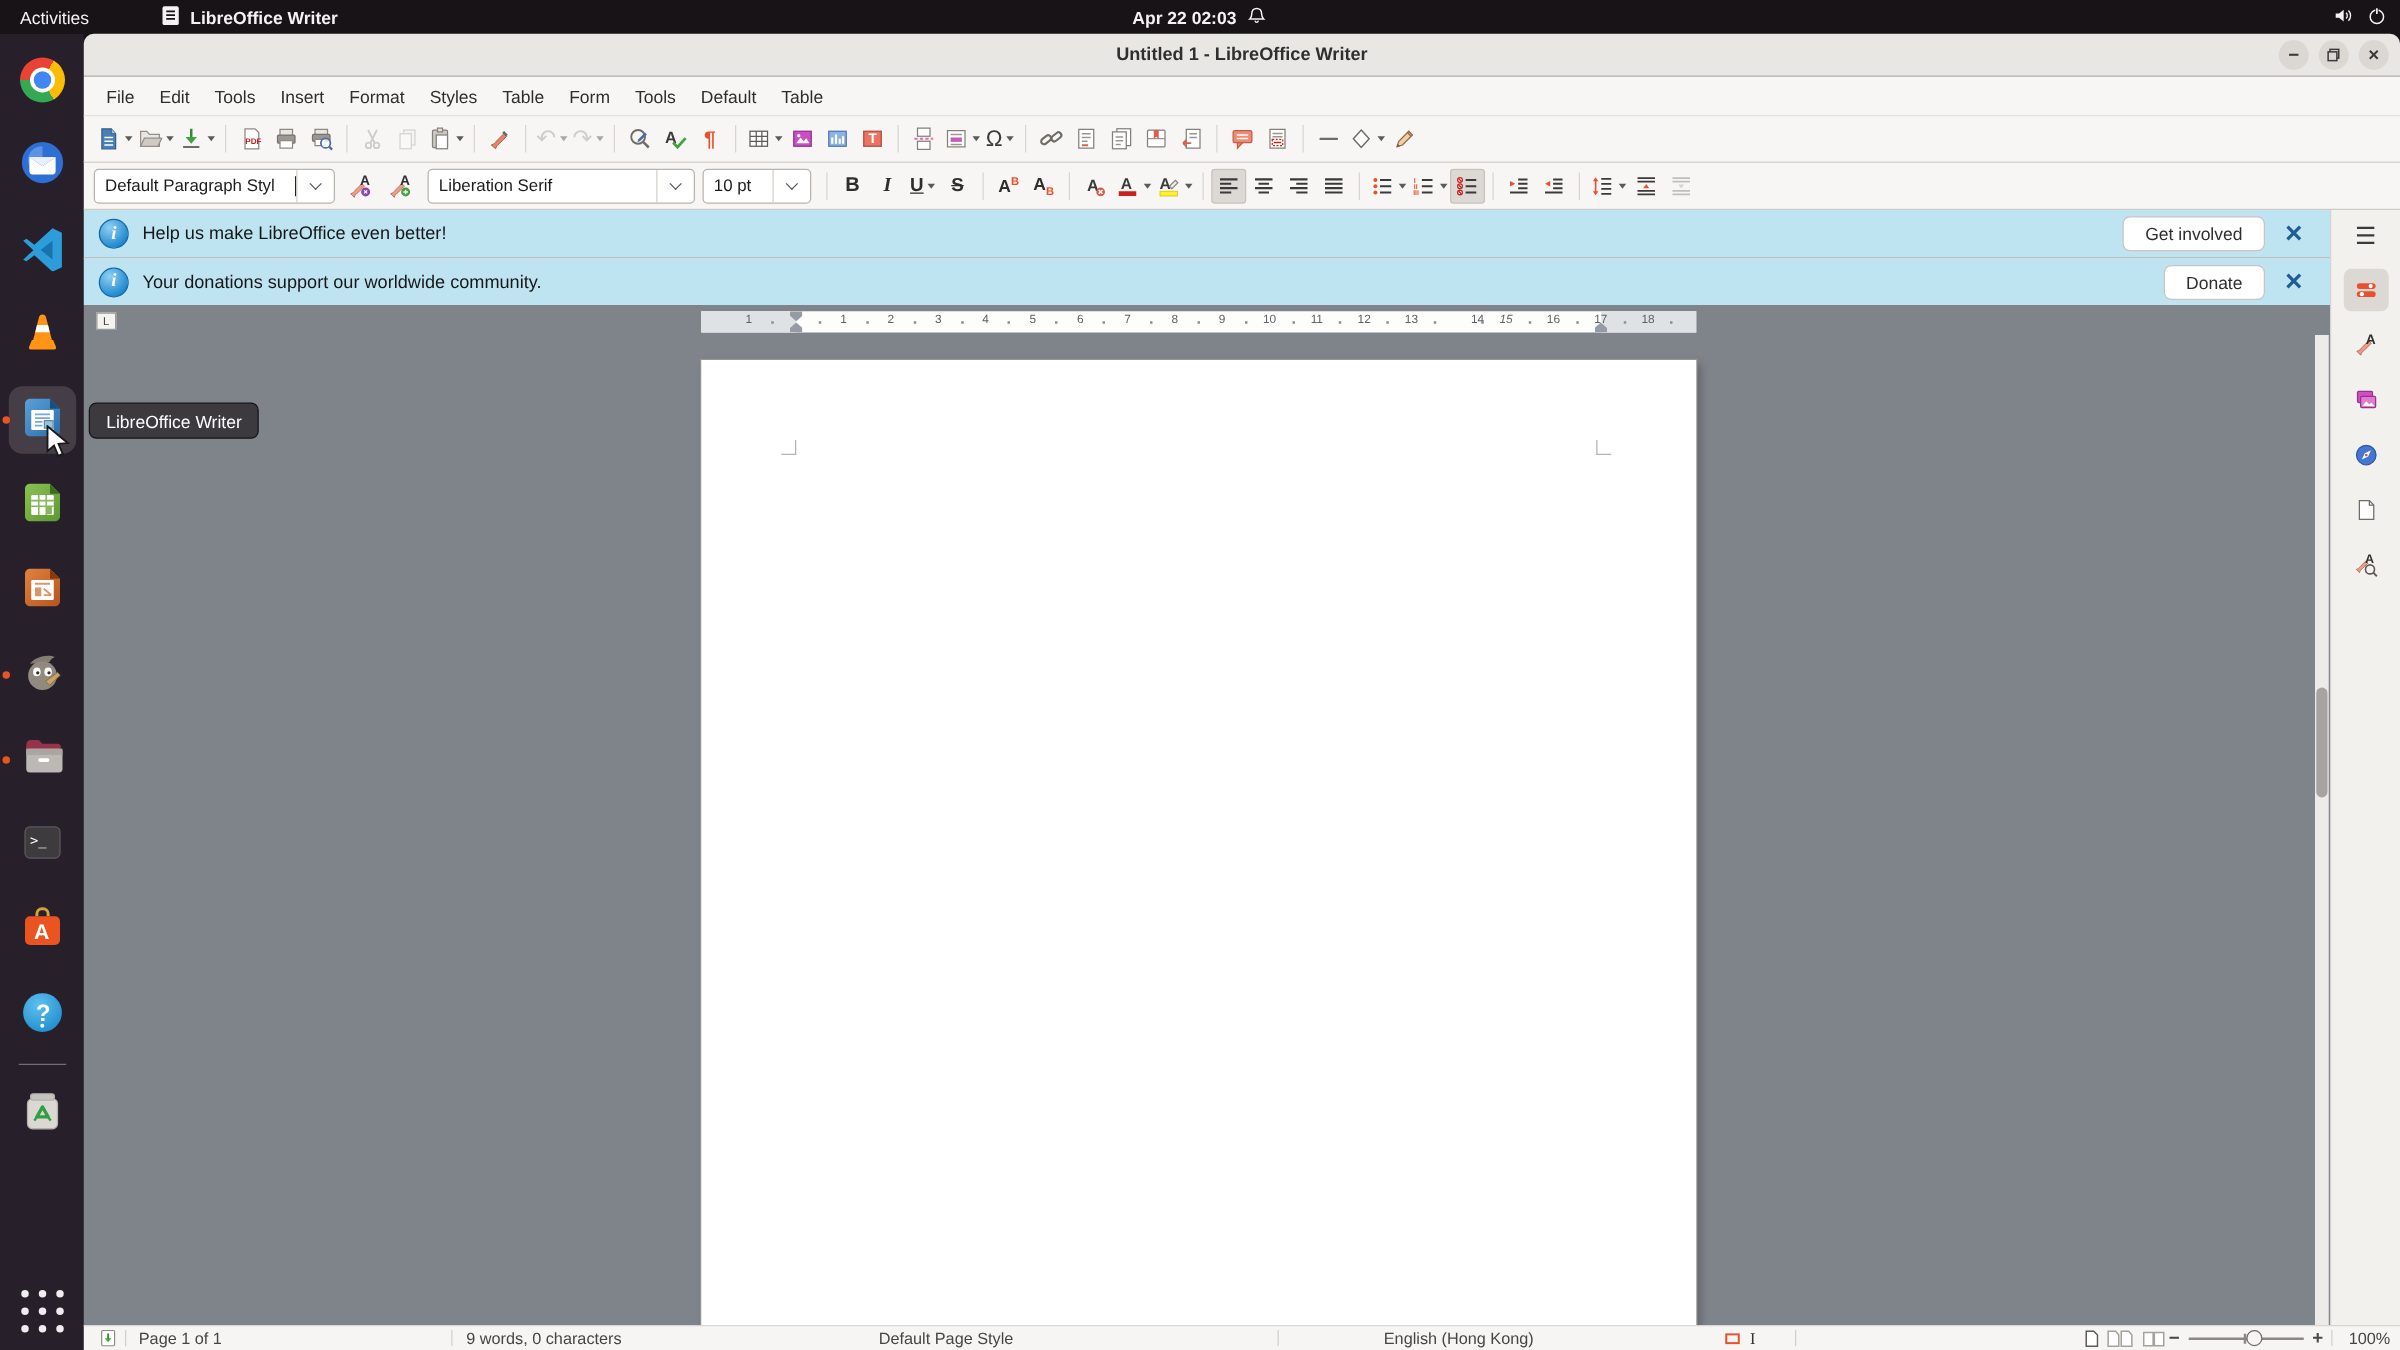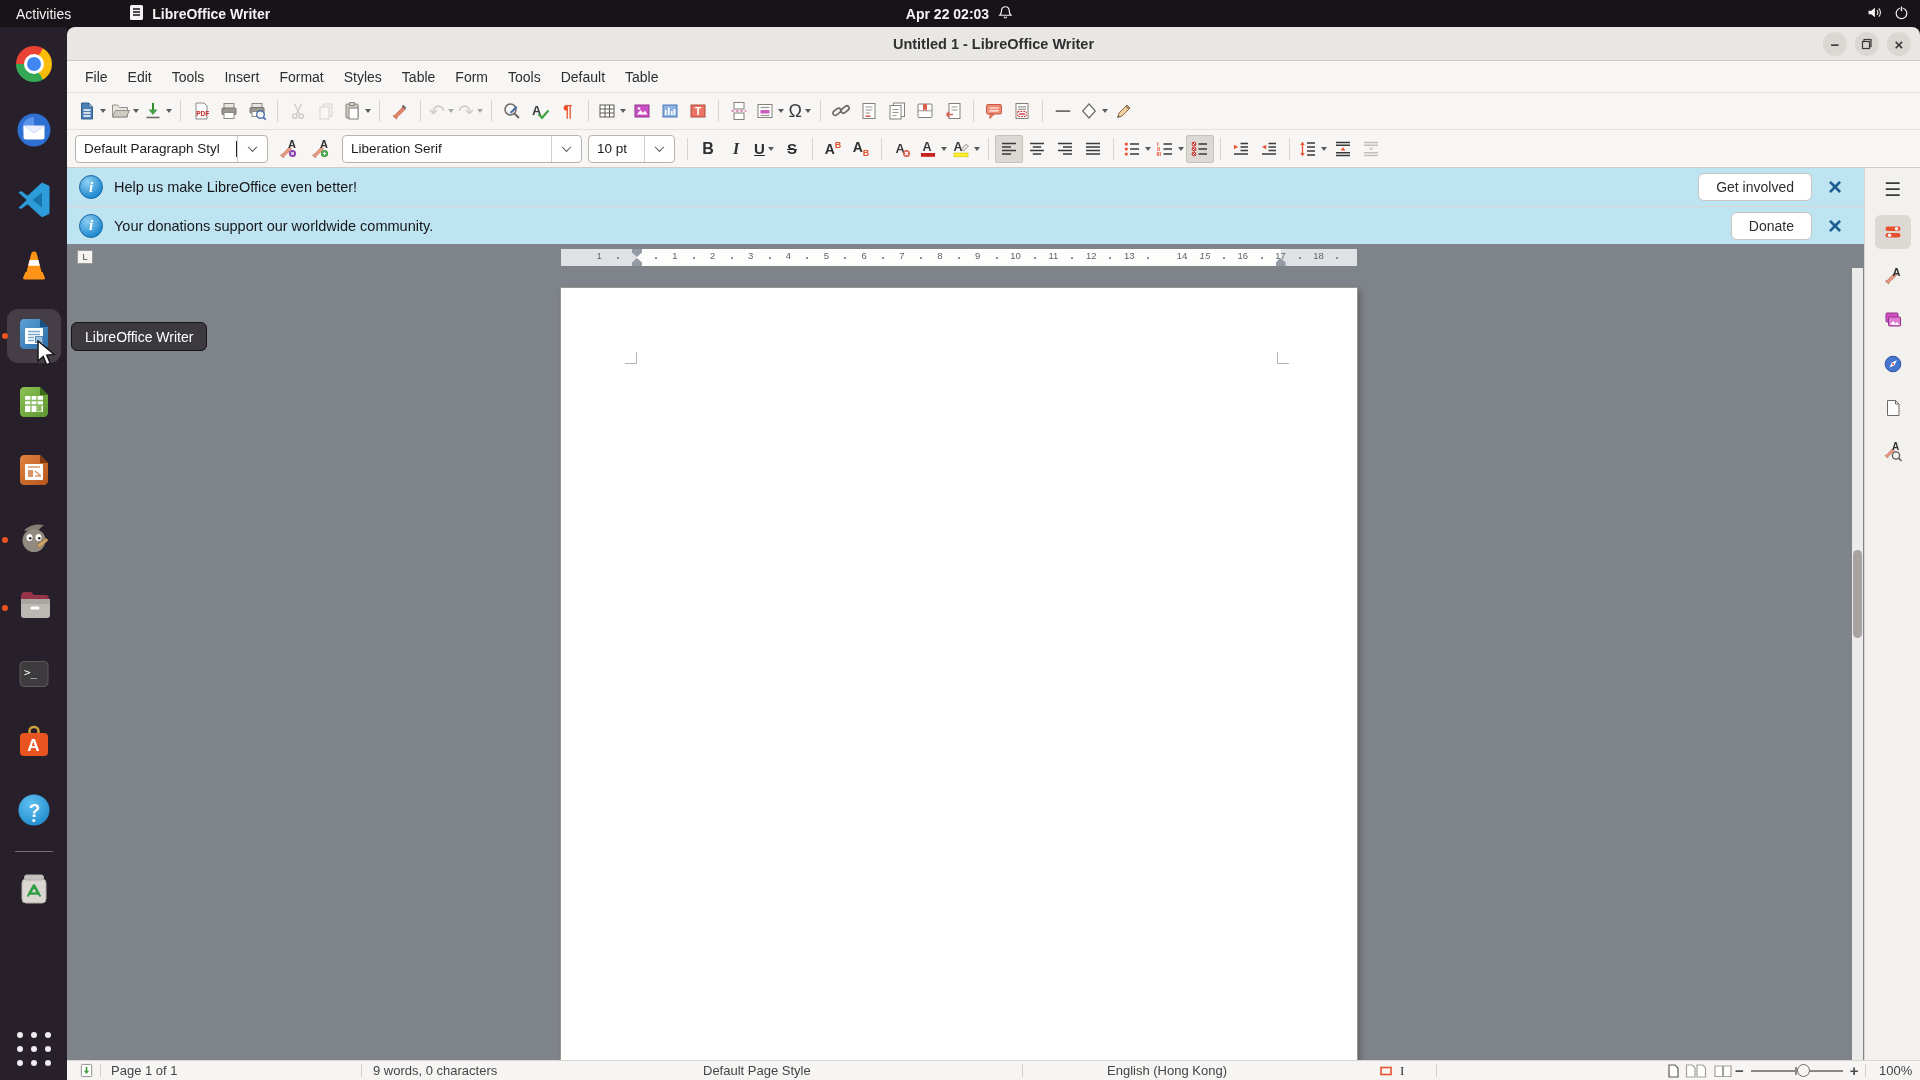--- a/index.html
+++ b/index.html
@@ -646,21 +646,21 @@
           <span style="display: flex; align-items: center; justify-content: center;">
             <svg width="20" height="20" viewBox="0 0 20 20" fill="none">
               <path d="M2.5 16c1.8-.4 2.8-1.4 3.7-2.8l5.3-5.3 2 2-5.3 5.3c-1.4.9-2.4 1.9-2.8 3.7z" fill="#ef9c86" stroke="#b06a56" stroke-width=".7"></path>
               <text x="10" y="9" font-size="11" font-weight="bold" fill="#2f2f2f" font-family="Liberation Sans">A</text>
               <circle cx="14.5" cy="14.5" r="3.6" fill="#3fa33f"></circle>
               <path d="M12.7 14.5h3.6M14.5 12.7v3.6" stroke="#fff" stroke-width="1.2"></path>
             </svg>
           </span>
         </div>
       </span>
-    <div class="combo" style="width:240px">
+    <div class="combo" style="width:214px">
       <span class="val">Liberation Serif</span>
       <span class="chev">
           <i></i>
         </span>
     </div>
     <div class="combo" style="width:87px">
       <span class="val">10 pt</span>
       <span class="chev">
           <i></i>
         </span>

